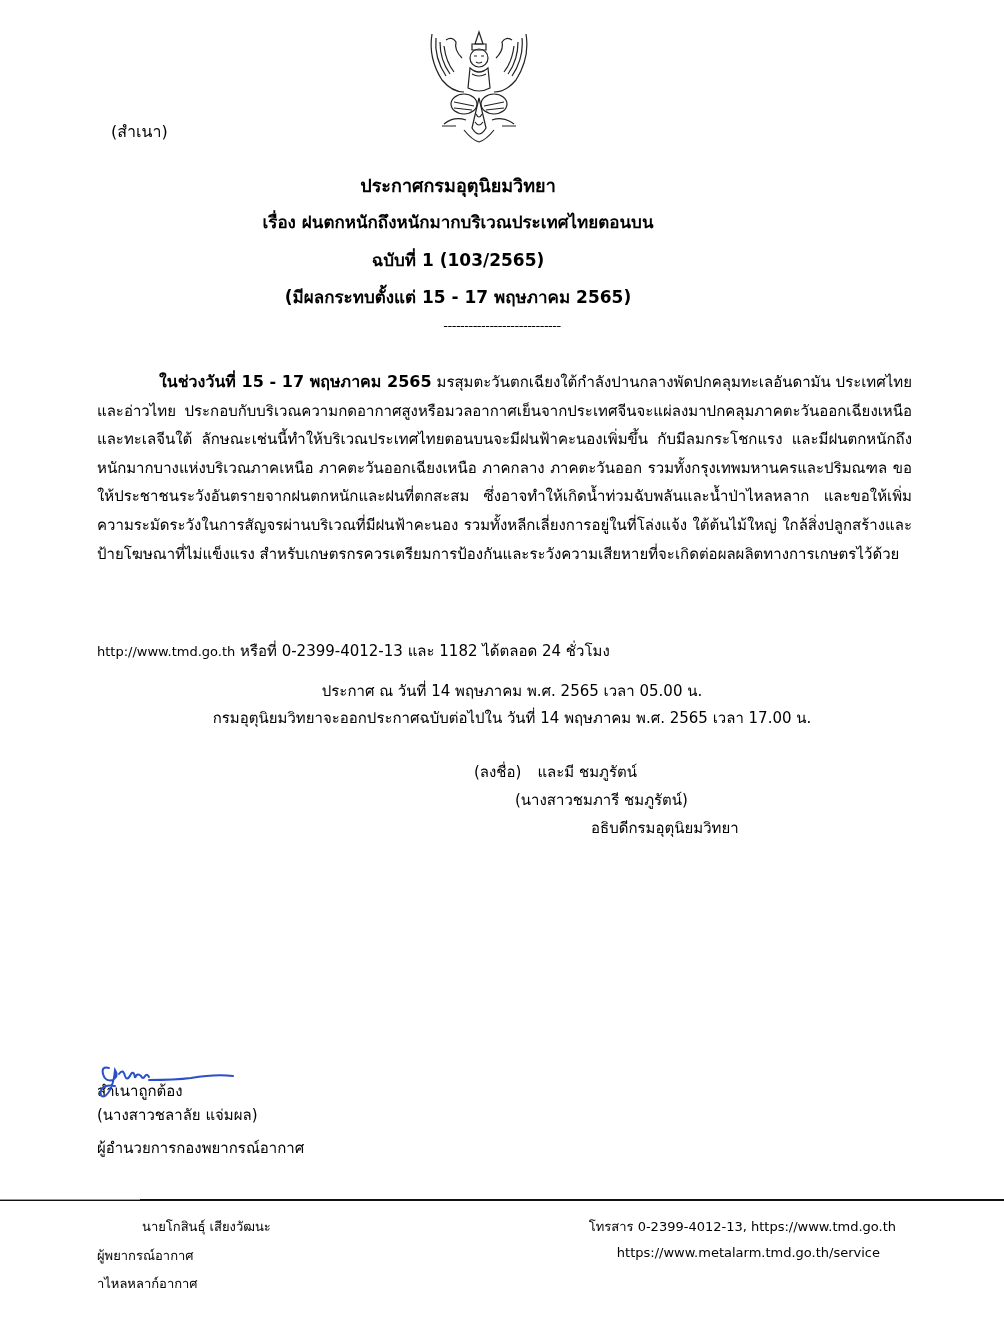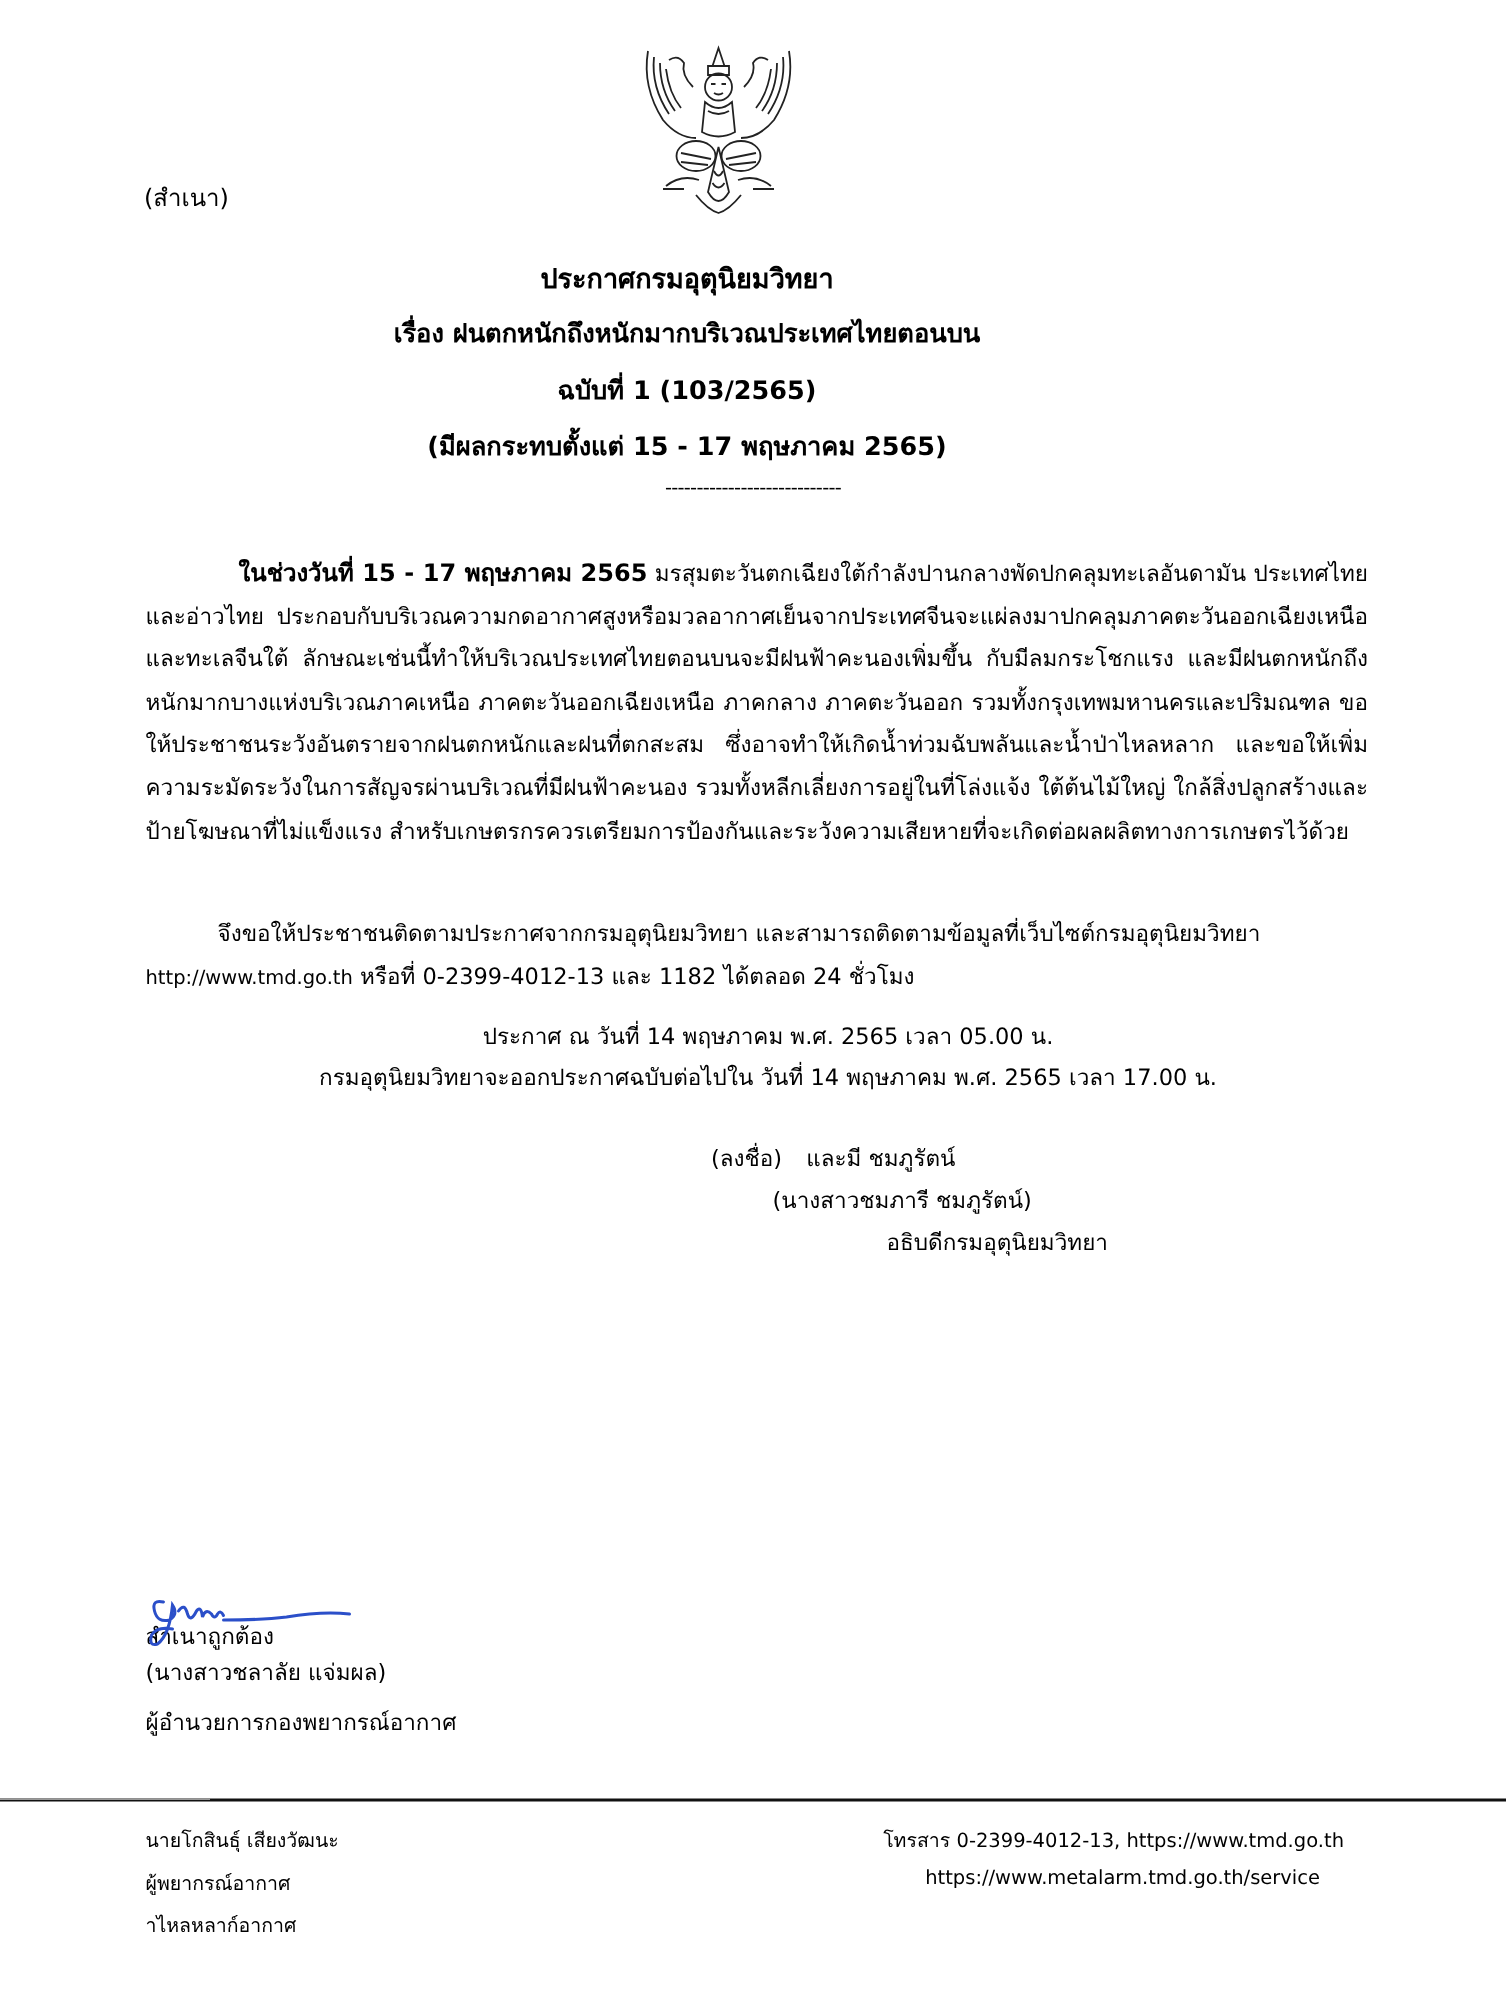--- a/index.html
+++ b/index.html
@@ -2,21 +2,21 @@
 <html><head>
   <meta charset="utf-8">
   <style>
     html, body { margin: 0; padding: 0; background: #ffffff; }
     body {
       width: 1004px; height: 1336px; position: relative; overflow: hidden;
       font-family: "DejaVu Sans", "Liberation Sans", sans-serif;
       color: #000000;
     }
     .abs { position: absolute; }
-    .copy-label { left: 96px; top: 119px; font-size: 16px; }
+    .copy-label { left: 111px; top: 119px; font-size: 16px; }
     .emblem { left: 424px; top: 28px; width: 110px; height: 116px; }
     .title { left: 0; width: 916px; text-align: center; font-weight: bold; font-size: 17px; }
     .t1 { top: 171px; font-size: 18px; }
     .t2 { top: 208px; }
     .t3 { top: 246px; }
     .t4 { top: 283px; }
     .dashes { left: 0; width: 1004px; text-align: center; top: 318px; font-size: 13px; letter-spacing: -0.5px; }
     .para {
       left: 97px; width: 815px; font-size: 15px; line-height: 28.6px;
       text-align: justify; text-align-last: left;
@@ -35,21 +35,21 @@
     .s1 .gap { display: inline-block; width: 16px; }
     .s2 { left: 515px; top: 788px; }
     .s3 { left: 544px; top: 816px; margin-left: 47px; }
     .cert1 { left: 97px; top: 1079px; font-size: 15px; }
     .signature { left: 95px; top: 1060px; width: 140px; height: 40px; }
     .cert2 { left: 97px; top: 1103px; font-size: 15px; }
     .cert3 { left: 97px; top: 1136px; font-size: 15px; }
     .footer-rule { left: 0; top: 1199px; width: 1004px; height: 2px; background: #111111; }
     .footer-rule::after { content: ""; position: absolute; left: 0; top: 0; width: 140px; height: 1px; background: #999999; }
     .fl { left: 97px; font-size: 13px; }
-    .f1 { top: 1216px; }
+    .f1 { top: 1216px; margin-left: 45px; }
     .f2 { top: 1245px; }
     .f3 { top: 1273px; }
     .fr { font-size: 13px; text-align: right; }
     .fr1 { right: 108px; top: 1216px; }
     .fr2 { right: 124px; top: 1245px; }
   </style>
 </head>
 <body>
 
 <div class="abs copy-label">(สำเนา)</div>
@@ -88,21 +88,21 @@
 </div>
 
 <div class="abs title t1">ประกาศกรมอุตุนิยมวิทยา</div>
 <div class="abs title t2">เรื่อง ฝนตกหนักถึงหนักมากบริเวณประเทศไทยตอนบน</div>
 <div class="abs title t3">ฉบับที่ 1 (103/2565)</div>
 <div class="abs title t4">(มีผลกระทบตั้งแต่ 15 - 17 พฤษภาคม 2565)</div>
 <div class="abs dashes">----------------------------</div>
 
 <div class="abs para p1"><span class="indent"></span><b>ในช่วงวันที่ 15 - 17 พฤษภาคม 2565</b><span> มรสุมตะวันตกเฉียงใต้กำลังปานกลางพัดปกคลุมทะเลอันดามัน ประเทศไทยและอ่าวไทย ประกอบกับบริเวณความกดอากาศสูงหรือมวลอากาศเย็นจากประเทศจีนจะแผ่ลงมาปกคลุมภาคตะวันออกเฉียงเหนือและทะเลจีนใต้ ลักษณะเช่นนี้ทำให้บริเวณประเทศไทยตอนบนจะมีฝนฟ้าคะนองเพิ่มขึ้น กับมีลมกระโชกแรง และมีฝนตกหนักถึงหนักมากบางแห่งบริเวณภาคเหนือ ภาคตะวันออกเฉียงเหนือ ภาคกลาง ภาคตะวันออก รวมทั้งกรุงเทพมหานครและปริมณฑล ขอให้ประชาชนระวังอันตรายจากฝนตกหนักและฝนที่ตกสะสม ซึ่งอาจทำให้เกิดน้ำท่วมฉับพลันและน้ำป่าไหลหลาก และขอให้เพิ่มความระมัดระวังในการสัญจรผ่านบริเวณที่มีฝนฟ้าคะนอง รวมทั้งหลีกเลี่ยงการอยู่ในที่โล่งแจ้ง ใต้ต้นไม้ใหญ่ ใกล้สิ่งปลูกสร้างและป้ายโฆษณาที่ไม่แข็งแรง สำหรับเกษตรกรควรเตรียมการป้องกันและระวังความเสียหายที่จะเกิดต่อผลผลิตทางการเกษตรไว้ด้วย</span></div>
 
-<div class="abs para p2"><span class="indent"></span><span>จึงขอให้ประชาชนติดตามประกาศจากกรมอุตุนิยมวิทยา และสามารถติดตามข้อมูลที่เว็บไซต์กรมอุตุนิยมวิทยา</span><br><span class="url">http://www.tmd.go.th</span><span> หรือที่ 0-2399-4012-13 และ 1182 ได้ตลอด 24 ชั่วโมง</span></div>
+<div class="abs para p2"><span class="indent"></span><br><span class="url">http://www.tmd.go.th</span><span> หรือที่ 0-2399-4012-13 และ 1182 ได้ตลอด 24 ชั่วโมง</span></div>
 
 <div class="abs center-line c1">ประกาศ ณ วันที่ 14 พฤษภาคม พ.ศ. 2565 เวลา 05.00 น.</div>
 <div class="abs center-line c2">กรมอุตุนิยมวิทยาจะออกประกาศฉบับต่อไปใน วันที่ 14 พฤษภาคม พ.ศ. 2565 เวลา 17.00 น.</div>
 
 <div class="abs sig s1"><span>(ลงชื่อ)</span><span class="gap"></span><span>และมี ชมภูรัตน์</span></div>
 <div class="abs sig s2">(นางสาวชมภารี ชมภูรัตน์)</div>
 <div class="abs sig s3">อธิบดีกรมอุตุนิยมวิทยา</div>
 
 <div class="abs cert1">สำเนาถูกต้อง</div>
 <div class="abs signature">

